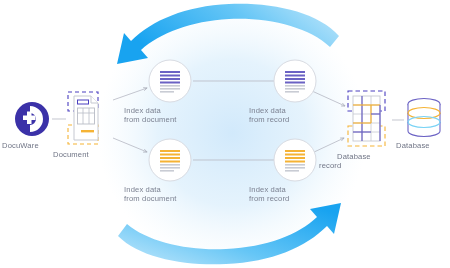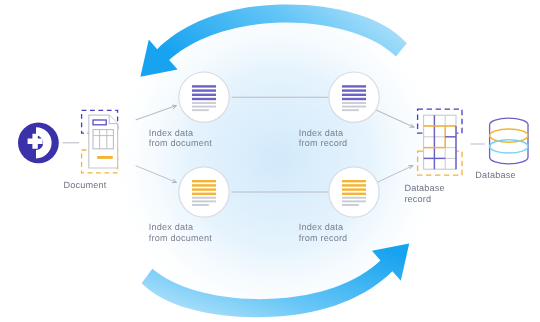--- a/index.html
+++ b/index.html
@@ -169,25 +169,26 @@
         <rect x="285" y="153.5" width="20" height="2" fill="#f5b335"></rect>
         <rect x="285" y="157" width="20" height="2" fill="#f5b335"></rect>
         <rect x="285" y="160.5" width="20" height="2" fill="#f5b335"></rect>
         <rect x="285" y="164" width="20" height="1.6" fill="#c9ccd4"></rect>
         <rect x="285" y="167" width="20" height="1.6" fill="#c9ccd4"></rect>
         <rect x="285" y="170" width="14" height="1.6" fill="#c9ccd4"></rect>
       </g>
     </g>
   </svg>
 
+  <div class="lbl side" style="left:2px;top:141px;width:60px;">DocuWare</div>
 
   <div class="lbl side" style="left:53px;top:150px;width:60px;">Document</div>
 
   <div class="lbl side" style="left:337px;top:152px;width:58px;">Database</div>
-  <div class="lbl side" style="left:337px;top:161px;width:58px;">record</div>
+  <div class="lbl side" style="left:319px;top:161px;width:58px;">record</div>
 
   <div class="lbl side" style="left:396px;top:141px;width:56px;">Database</div>
 
   <div class="lbl node" style="left:124px;top:106px;width:92px;">Index data</div>
   <div class="lbl node" style="left:124px;top:115px;width:92px;">from document</div>
 
   <div class="lbl node" style="left:249px;top:106px;width:92px;">Index data</div>
   <div class="lbl node" style="left:249px;top:115px;width:92px;">from record</div>
 
   <div class="lbl node" style="left:124px;top:185px;width:92px;">Index data</div>

